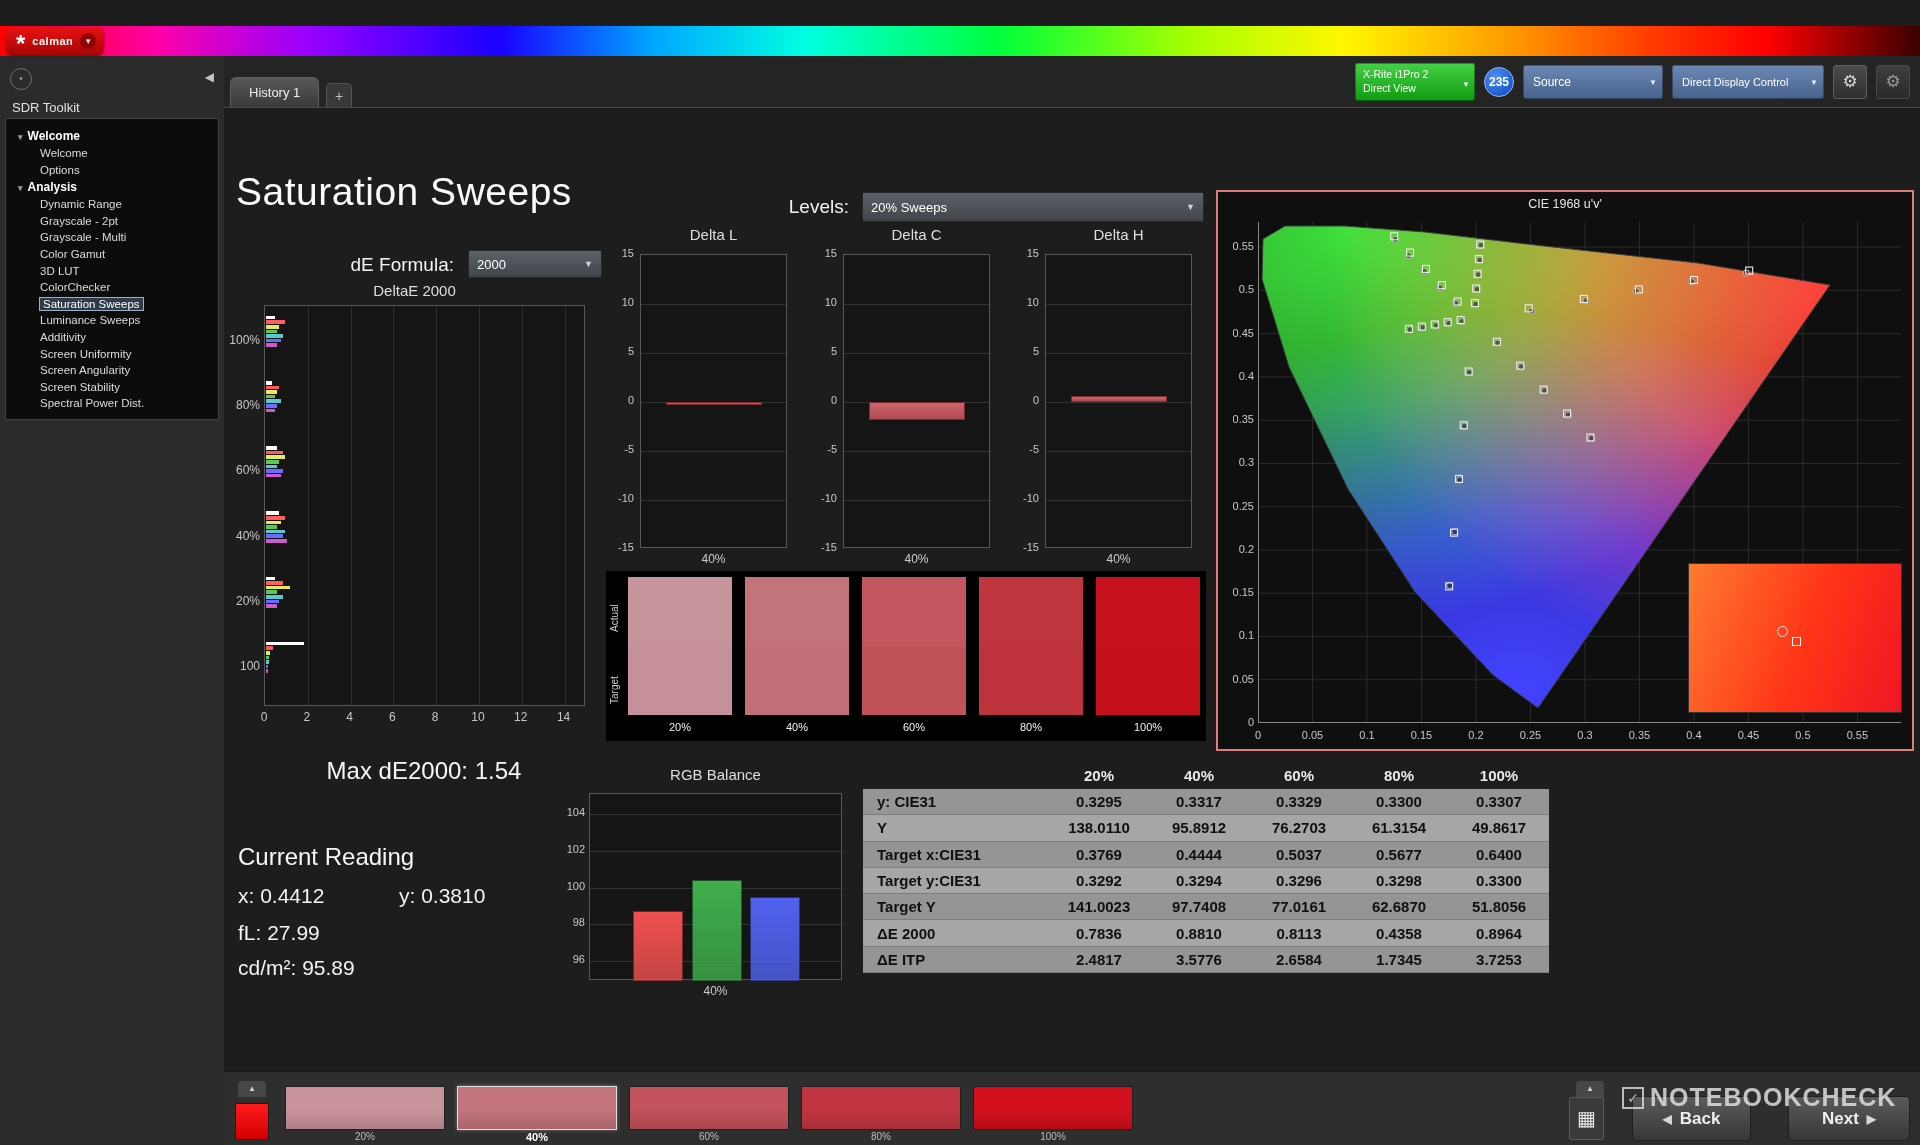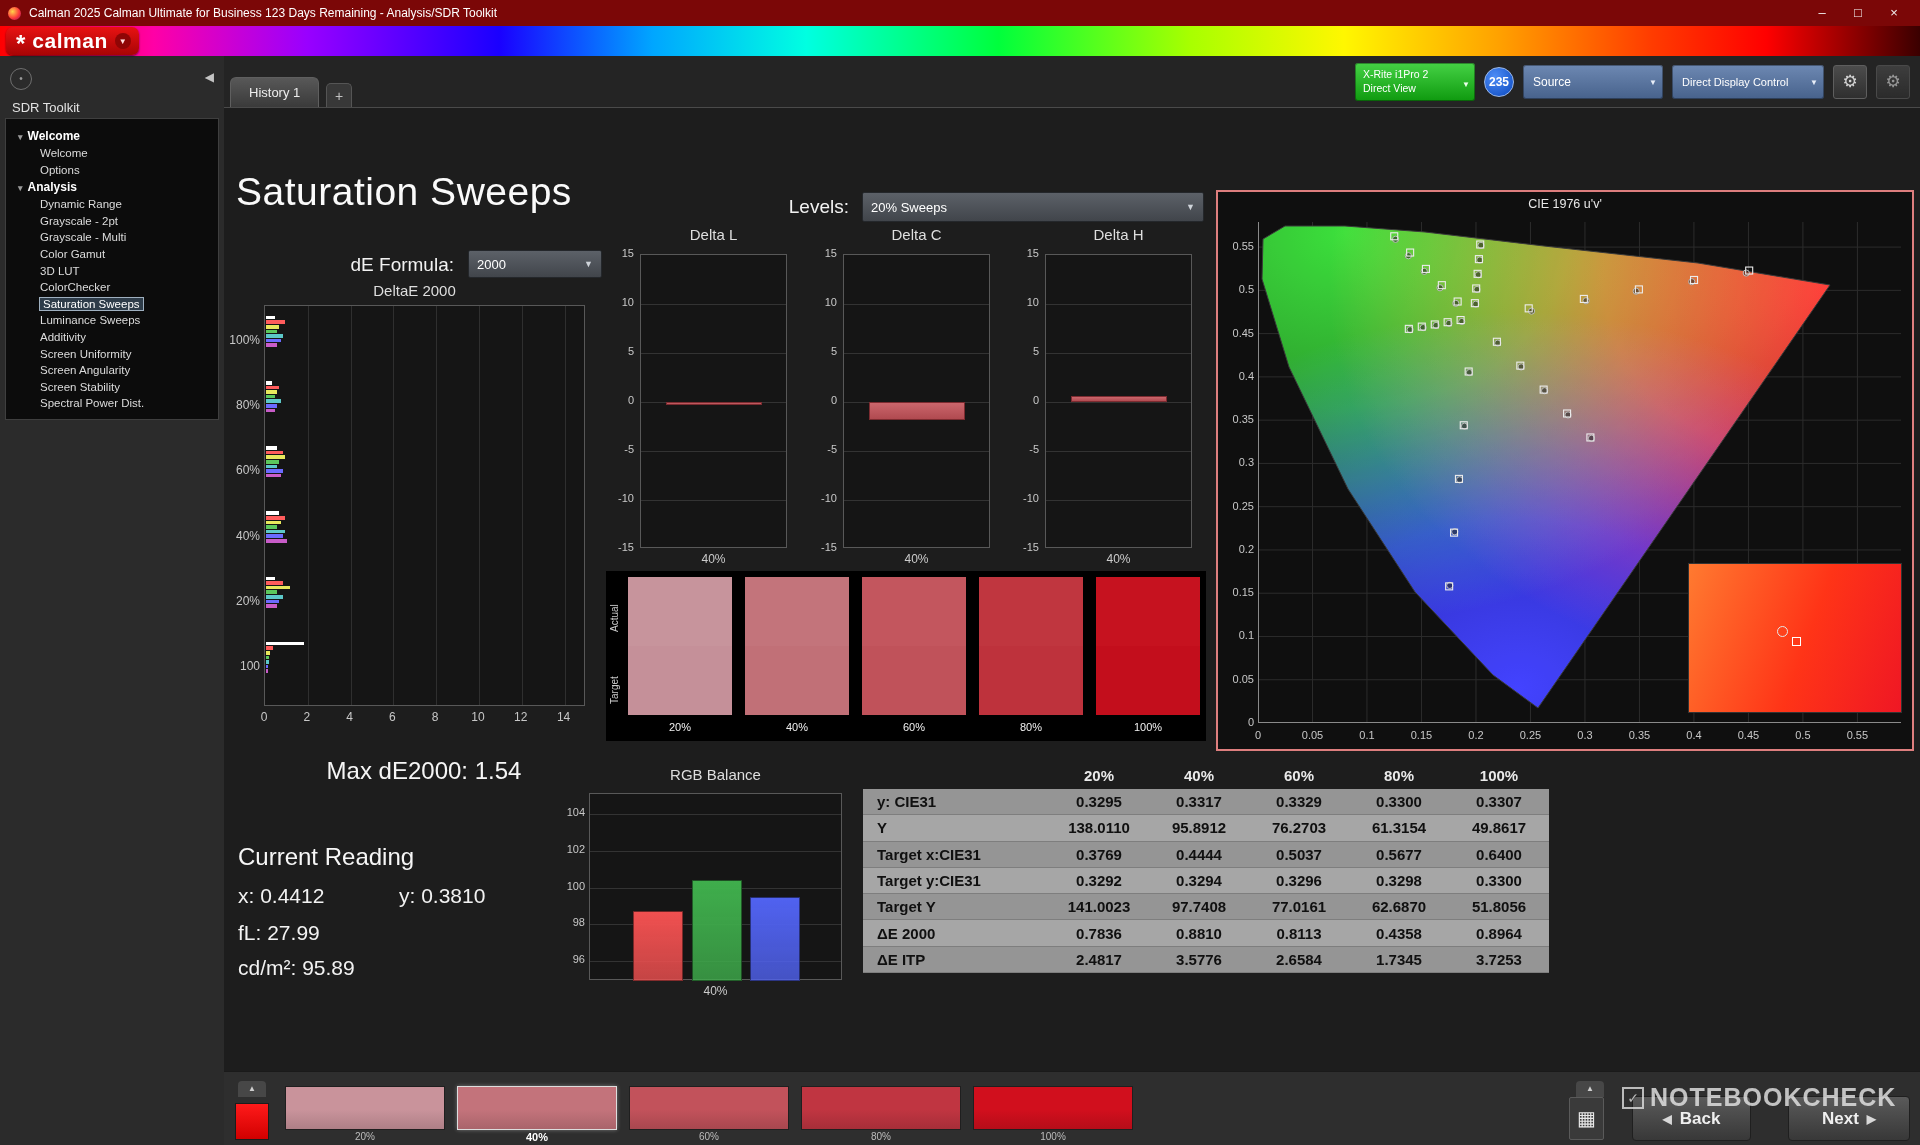--- a/index.html
+++ b/index.html
@@ -17,21 +17,21 @@
   .win-btn { width:36px; text-align:center; color:#f2f2f2; font-size:13px; line-height:26px; cursor:default; }
 
   
   .rainbow { position:absolute; left:0; top:26px; width:1920px; height:30px;
     background:linear-gradient(90deg,#ff0000 0%,#ff00a6 8%,#9900ff 16%,#1a00ff 26%,#00a6ff 34%,
       #00ffe1 42%,#00ff3c 52%,#a8ff00 62%,#fff700 70%,#ffa200 78%,#ff3c00 86%,#ff0000 92%,#3a0000 100%); z-index:25;}
   .logo-pill { position:absolute; left:6px; top:1px; height:28px; padding:0 8px 0 10px;
     background:linear-gradient(180deg,#e81212,#a80404); border-radius:7px; display:flex; align-items:center; gap:7px;
     box-shadow:0 1px 2px rgba(0,0,0,.6); }
   .logo-mark { color:#fff; font-size:24px; font-weight:bold; line-height:10px; margin-top:6px; }
-  .logo-text { color:#fff; font-size:21px; font-weight:bold; letter-spacing:.5px; }
+  .logo-text { color:#fff; font-size:11px; font-weight:bold; letter-spacing:.5px; }
   .logo-chevron { width:16px; height:16px; border-radius:50%; background:#8f0505; color:#ffdede; font-size:8px;
     display:flex; align-items:center; justify-content:center; }
 
   
   .sidebar { position:absolute; left:0; top:56px; width:224px; bottom:0; background:#2b2b2b; z-index:10; }
   .circ-btn { position:absolute; left:10px; top:12px; width:22px; height:22px; border-radius:50%;
     border:1px solid #6e6e6e; color:#9a9a9a; font-size:10px; text-align:center; line-height:20px; }
   .collapse-btn { position:absolute; right:10px; top:14px; color:#c4c4c4; font-size:12px; }
   .sidebar-title { position:absolute; left:12px; top:44px; color:#e2e2e2; font-size:13px; }
   .tree-panel { position:absolute; left:5px; right:5px; top:62px; height:302px; background:#0c0c0c;
@@ -146,29 +146,20 @@
     pointer-events:none; opacity:.78; }
   .wm-box { width:22px; height:22px; border:2px solid #e3e3e3; color:#e3e3e3; font-size:14px; text-align:center;
     line-height:19px; }
   .wm-text { color:#ececec; font-size:25px; font-weight:bold; letter-spacing:1px; }
 </style>
 </head>
 <body>
 
 <div id="app">
 
-  <div class="titlebar">
-    <div class="title-icon"></div>
-    <span class="title-text">Calman 2025 Calman Ultimate for Business 123 Days Remaining  - Analysis/SDR Toolkit</span>
-    <div class="win-controls">
-      <span class="win-btn">–</span>
-      <span class="win-btn">□</span>
-      <span class="win-btn">×</span>
-    </div>
-  </div>
 
   <div class="rainbow">
     <div class="logo-pill">
       <span class="logo-mark">*</span>
       <span class="logo-text">calman</span>
       <span class="logo-chevron">▼</span>
     </div>
   </div>
 
   <div class="sidebar">
@@ -331,21 +322,21 @@
           </div>
           <div class="sw-label" style="left: 373px;">80%</div>
           <div class="sw-cell" style="left: 490px;">
             <div class="sw-half" style="background: rgb(198, 18, 31);"></div>
             <div class="sw-half" style="background: rgb(195, 14, 28);"></div>
           </div>
           <div class="sw-label" style="left: 490px;">100%</div>
         </div>
 
       <div class="cie-panel" id="ciePanel">
-        <div class="cie-title" id="cieTitle">CIE 1976 u'v'</div>
+        <div class="cie-title" id="cieTitle">CIE 1968 u'v'</div>
         <div class="cie-plot">
           <svg id="cieSvg" width="643" height="501" viewBox="0 0 643 501">
             <defs>
               <clipPath id="shoeClip">
                 <path d="M280 486 L235 453 L157 370 L90 267 L31 145 L4 57 L5 17 L27 4 L87 4 L167 10 L286 24 L440 41 L572 63 Z"></path>
               </clipPath>
               <radialGradient id="gR" cx="0.89" cy="0.13" r="0.78">
                 <stop offset="0" stop-color="#ff2020"></stop>
                   <stop offset="0.45" stop-color="#c81616"></stop>
                   <stop offset="1" stop-color="#1e0000"></stop>

